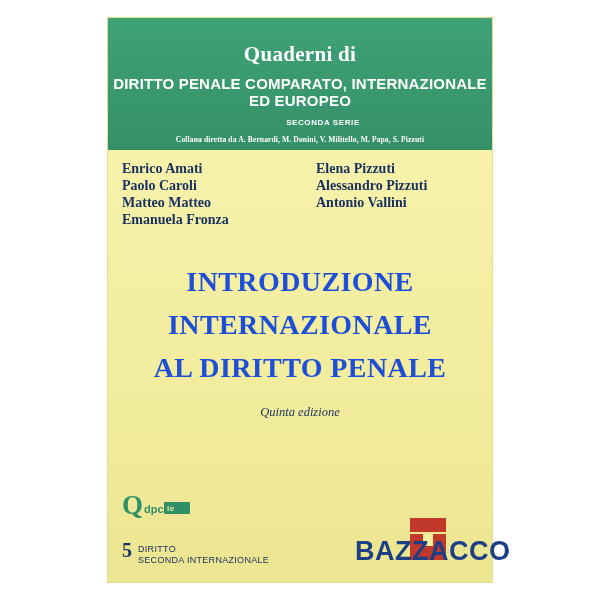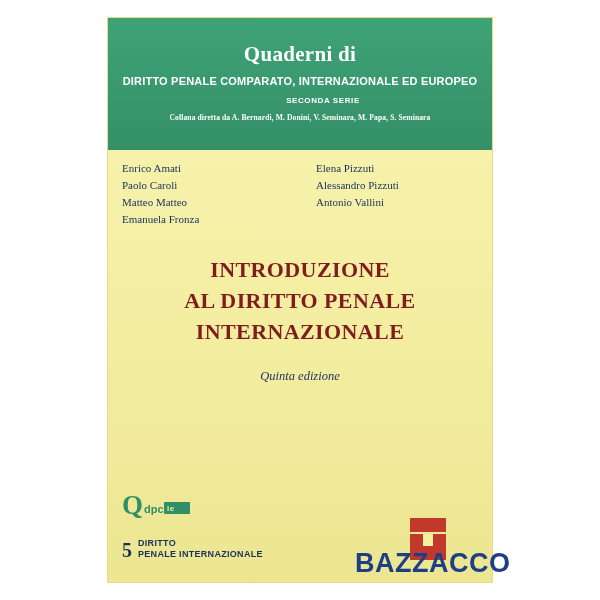--- a/index.html
+++ b/index.html
@@ -52,21 +52,21 @@
   }
   .header-title {
     margin-top: 24px;
     font-size: 21px;
     font-weight: bold;
     letter-spacing: 0.3px;
     font-family: "Liberation Serif", serif;
   }
   .header-subtitle {
     margin-top: 8px;
-    font-size: 11px;
+    font-size: 15px;
     font-weight: bold;
     letter-spacing: 0.2px;
     font-family: "Liberation Sans", sans-serif;
   }
   .header-series {
     margin-top: 9px;
     font-size: 8px;
     font-weight: bold;
     letter-spacing: 0.6px;
     font-family: "Liberation Sans", sans-serif;
@@ -84,44 +84,45 @@
   .authors {
     position: absolute;
     top: 142px;
     left: 0;
     width: 100%;
     height: 70px;
   }
   .authors-col {
     position: absolute;
     top: 0;
-    font-size: 11px;
+    font-size: 14px;
     line-height: 17px;
     color: #17305e;
     font-family: "Liberation Serif", serif;
-    font-weight: normal;
+    font-weight: bold;
   }
   .authors-left { left: 14px; }
   .authors-right { left: 208px; }
 
   
   .title-block {
     position: absolute;
     top: 236px;
     left: 0;
     width: 100%;
     text-align: center;
   }
   .book-title-line {
-    font-size: 22px;
-    font-weight: bold;
-    color: #7f1d1d;
+    font-size: 28px;
+    font-weight: bold;
+    color: #1d4ed8;
     line-height: 31px;
     letter-spacing: 0.4px;
     font-family: "Liberation Serif", serif;
+    margin-top: 12px;
   }
   .edition {
     margin-top: 22px;
     font-size: 12.5px;
     font-style: italic;
     font-weight: normal;
     color: #17305e;
     font-family: "Liberation Serif", serif;
   }
 
@@ -186,23 +187,23 @@
     bottom: 22px;
     font-size: 20px;
     font-weight: bold;
     color: #17305e;
     font-family: "Liberation Serif", serif;
     line-height: 20px;
   }
   .series-label {
     position: absolute;
     left: 30px;
-    bottom: 22px;
+    bottom: 16px;
     font-size: 9px;
-    font-weight: bold;
+    font-weight: normal;
     color: #17305e;
     line-height: 11px;
     letter-spacing: 0.3px;
     font-family: "Liberation Sans", sans-serif;
   }
 
   
   .publisher-mark {
     position: absolute;
     right: 46px;
@@ -226,77 +227,77 @@
     position: absolute;
     left: 13px; top: 16px;
     width: 10px; height: 12px;
     background: #f5f0a0;
   }
 
   
   .publisher-name {
     position: absolute;
     left: 355px;
-    top: 548px;
+    top: 536px;
     font-size: 27px;
     font-weight: bold;
     color: #1d3f86;
     letter-spacing: 0.5px;
     font-family: "Liberation Sans", sans-serif;
   }
 </style>
 </head>
 <body>
 
 <div id="page">
 
   <div class="cover">
     <div class="cover-body-wash"></div>
 
     <div class="header-band">
       <div class="header-title">Quaderni di</div>
       <div class="header-subtitle">DIRITTO PENALE COMPARATO, INTERNAZIONALE ED EUROPEO</div>
       <div class="header-series">SECONDA SERIE</div>
-      <div class="header-directors">Collana diretta da A. Bernardi, M. Donini, V. Seminara, M. Papa, S. Seminara</div>
+      <div class="header-directors">Collana diretta da A. Bernardi, M. Donini, V. Militello, M. Papa, S. Pizzuti</div>
     </div>
 
     <div class="authors">
       <div class="authors-col authors-left">
         <div>Enrico Amati</div>
         <div>Paolo Caroli</div>
         <div>Matteo Matteo</div>
         <div>Emanuela Fronza</div>
       </div>
       <div class="authors-col authors-right">
         <div>Elena Pizzuti</div>
         <div>Alessandro Pizzuti</div>
         <div>Antonio Vallini</div>
       </div>
     </div>
 
     <div class="title-block">
       <div class="book-title-line">INTRODUZIONE</div>
+      <div class="book-title-line">INTERNAZIONALE</div>
       <div class="book-title-line">AL DIRITTO PENALE</div>
-      <div class="book-title-line">INTERNAZIONALE</div>
       <div class="edition">Quinta edizione</div>
     </div>
 
     <div class="bottom-area">
 
       <div class="qdpci-logo">
         <span class="big-q">Q</span>
         <span class="dpc">dpc</span>
         <span class="bar"></span>
         <span class="bar-text">ie</span>
       </div>
 
       <div class="series-number">5</div>
       <div class="series-label">
         <div>DIRITTO</div>
-        <div>PENALE INTERNAZIONALE</div>
+        <div>SECONDA INTERNAZIONALE</div>
       </div>
 
       <div class="publisher-mark">
         <div class="pm-top"></div>
         <div class="pm-bottom"></div>
         <div class="pm-notch"></div>
       </div>
 
     </div>
   </div>

